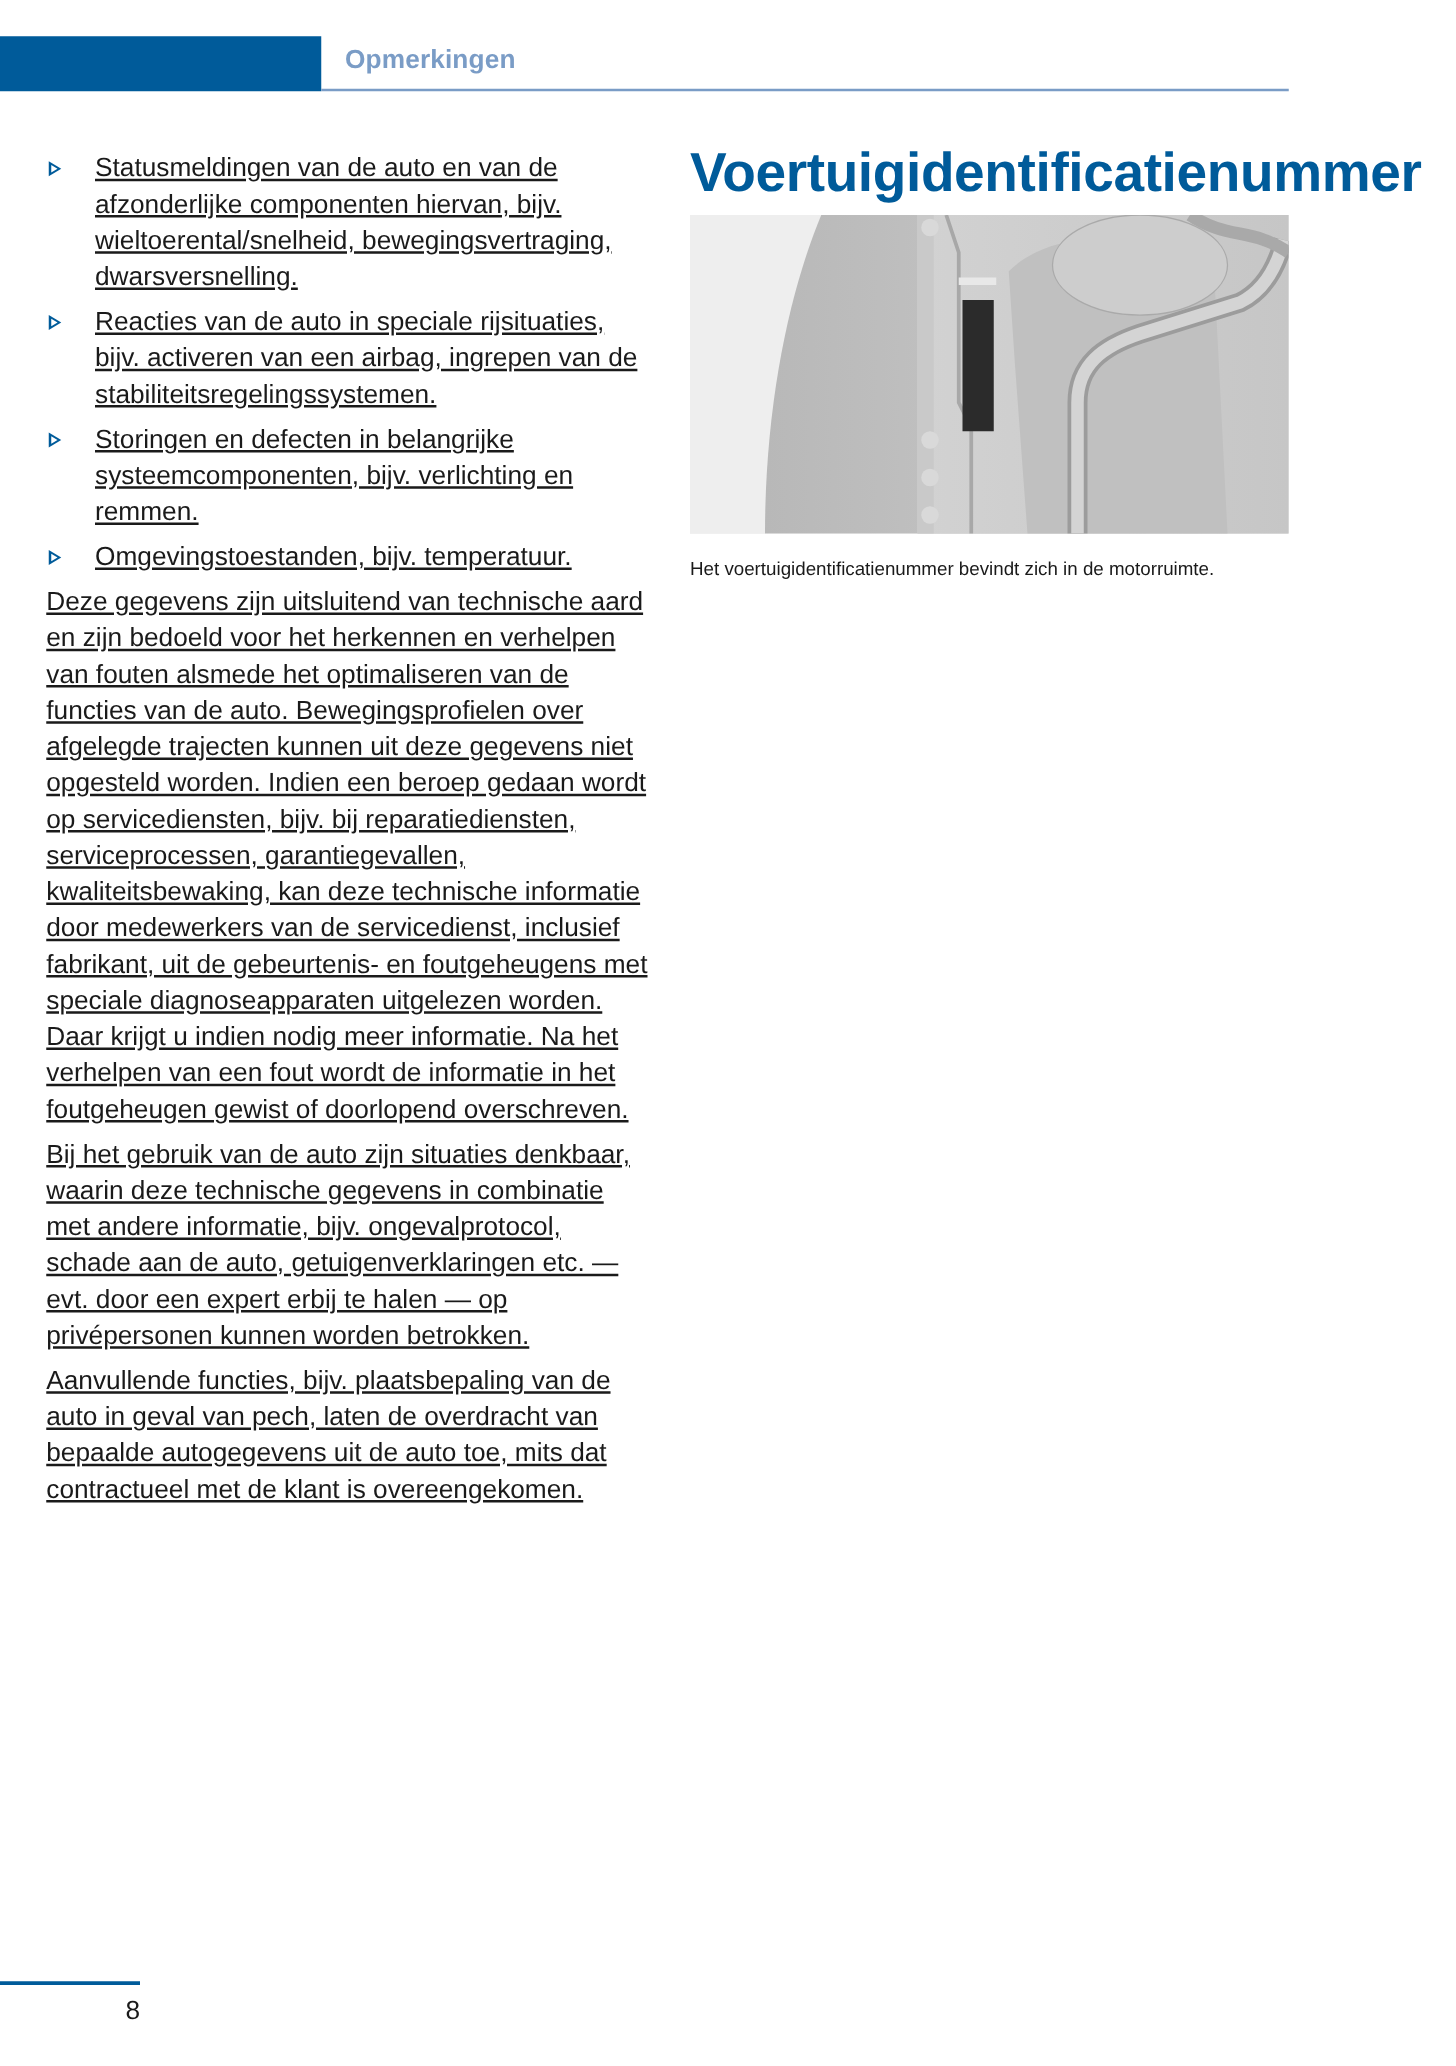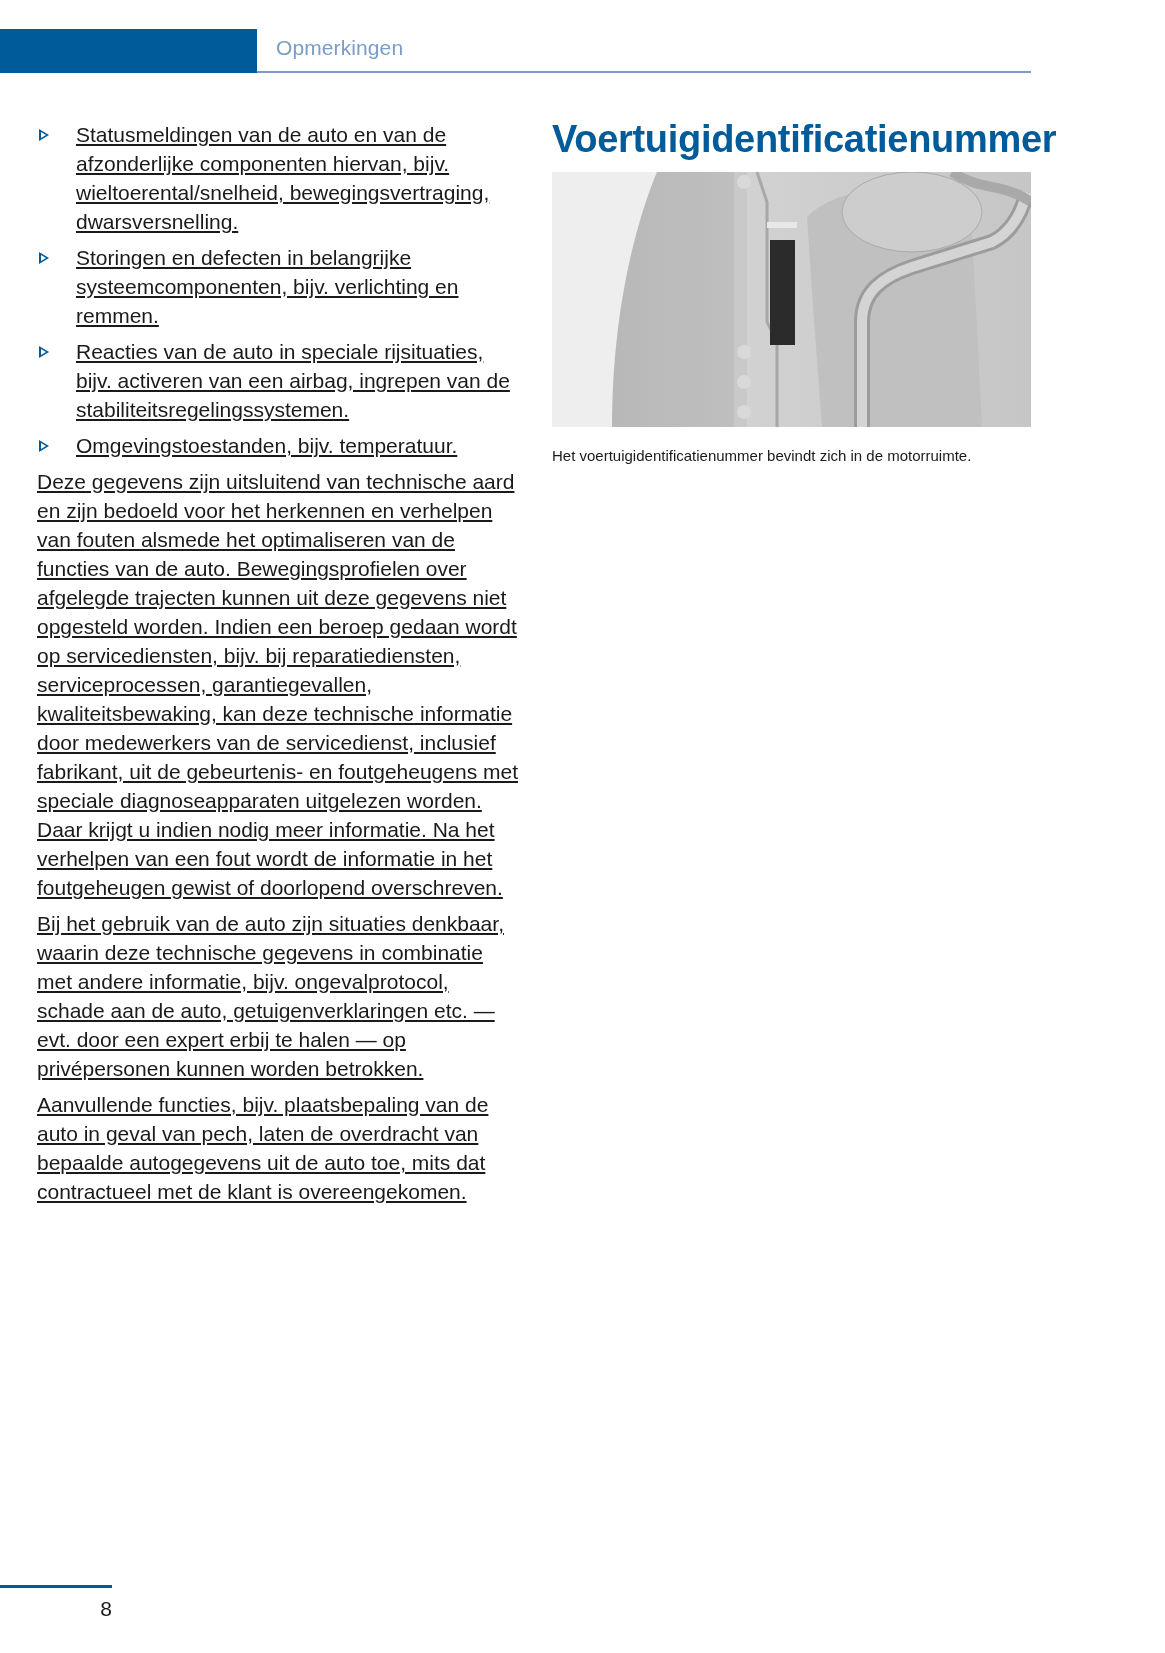--- a/index.html
+++ b/index.html
@@ -7,21 +7,21 @@
     width: 1165px; height: 1653px; position: relative; overflow: hidden;
     font-family: "Liberation Sans", "DejaVu Sans", sans-serif;
     color: #1a1a1a;
   }
   .hdr-block {
     position: absolute; left: 0; top: 29px; width: 257px; height: 44px;
     background: #005b9a;
   }
   .hdr-title {
     position: absolute; left: 276px; top: 36px;
-    font-size: 21px; font-weight: normal; color: #7a9cc6;
+    font-size: 21px; font-weight: bold; color: #7a9cc6;
     letter-spacing: 0.1px;
   }
   .hdr-line {
     position: absolute; left: 257px; top: 71px; width: 774px; height: 2px;
     background: #7a9cc6;
   }
   .col-left {
     position: absolute; left: 37px; top: 120px; width: 484px;
     font-size: 21px; line-height: 29px;
   }
@@ -36,21 +36,21 @@
   .bullet .tri::after {
     content: ""; position: absolute; left: -8px; top: -3.5px;
     border-top: 3.5px solid transparent; border-bottom: 3.5px solid transparent;
     border-left: 5.5px solid #ffffff;
   }
   .para { margin: 0 0 7px 0; text-decoration: underline; }
   .col-right {
     position: absolute; left: 552px; top: 118px; width: 480px;
   }
   .section-title {
-    font-size: 38px; font-weight: bold; color: #005b9a;
+    font-size: 44px; font-weight: bold; color: #005b9a;
     line-height: 42px; margin: 0 0 12px 0; letter-spacing: -0.3px;
     white-space: nowrap;
   }
   .figure {
     width: 479px; height: 255px; position: relative; overflow: hidden;
     background: #eeeeee;
   }
   .figure svg { display: block; }
   .caption {
     margin-top: 14px; font-size: 15px; line-height: 29px;
@@ -71,25 +71,25 @@
 <div class="hdr-title">Opmerkingen</div>
 <div class="hdr-line"></div>
 
 <div class="col-left">
   <div class="bullet">
     <span class="tri"></span>
     <span>Statusmeldingen van de auto en van de afzonderlijke componenten hiervan, bijv. wieltoerental/snelheid, bewegingsvertraging, dwarsversnelling.</span>
   </div>
   <div class="bullet">
     <span class="tri"></span>
-    <span>Storingen en defecten in belangrijke systeemcomponenten, bijv. verlichting en remmen.</span>
+    <span>Reacties van de auto in speciale rijsituaties, bijv. activeren van een airbag, ingrepen van de stabiliteitsregelingssystemen.</span>
   </div>
   <div class="bullet">
     <span class="tri"></span>
-    <span>Reacties van de auto in speciale rijsituaties, bijv. activeren van een airbag, ingrepen van de stabiliteitsregelingssystemen.</span>
+    <span>Storingen en defecten in belangrijke systeemcomponenten, bijv. verlichting en remmen.</span>
   </div>
   <div class="bullet">
     <span class="tri"></span>
     <span>Omgevingstoestanden, bijv. temperatuur.</span>
   </div>
   <p class="para">Deze gegevens zijn uitsluitend van technische aard en zijn bedoeld voor het herkennen en verhelpen van fouten alsmede het optimaliseren van de functies van de auto. Bewegingsprofielen over afgelegde trajecten kunnen uit deze gegevens niet opgesteld worden. Indien een beroep gedaan wordt op servicediensten, bijv. bij reparatiediensten, serviceprocessen, garantiegevallen, kwaliteitsbewaking, kan deze technische informatie door medewerkers van de servicedienst, inclusief fabrikant, uit de gebeurtenis- en foutgeheugens met speciale diagnoseapparaten uitgelezen worden. Daar krijgt u indien nodig meer informatie. Na het verhelpen van een fout wordt de informatie in het foutgeheugen gewist of doorlopend overschreven.</p>
   <p class="para">Bij het gebruik van de auto zijn situaties denkbaar, waarin deze technische gegevens in combinatie met andere informatie, bijv. ongevalprotocol, schade aan de auto, getuigenverklaringen etc. — evt. door een expert erbij te halen — op privépersonen kunnen worden betrokken.</p>
   <p class="para">Aanvullende functies, bijv. plaatsbepaling van de auto in geval van pech, laten de overdracht van bepaalde autogegevens uit de auto toe, mits dat contractueel met de klant is overeengekomen.</p>
 </div>
 

